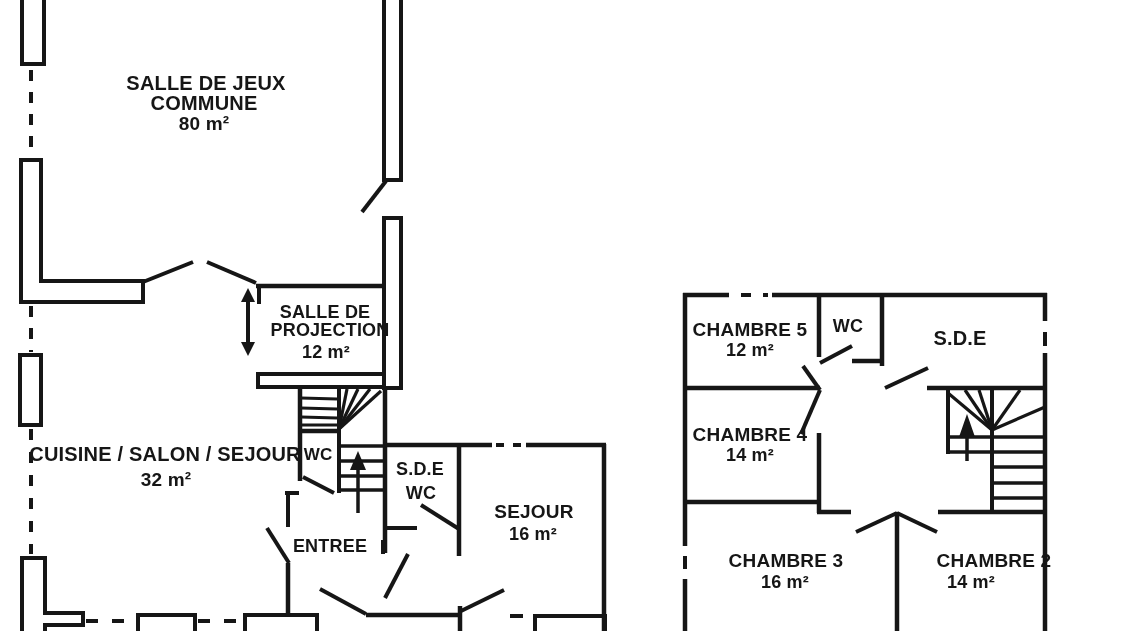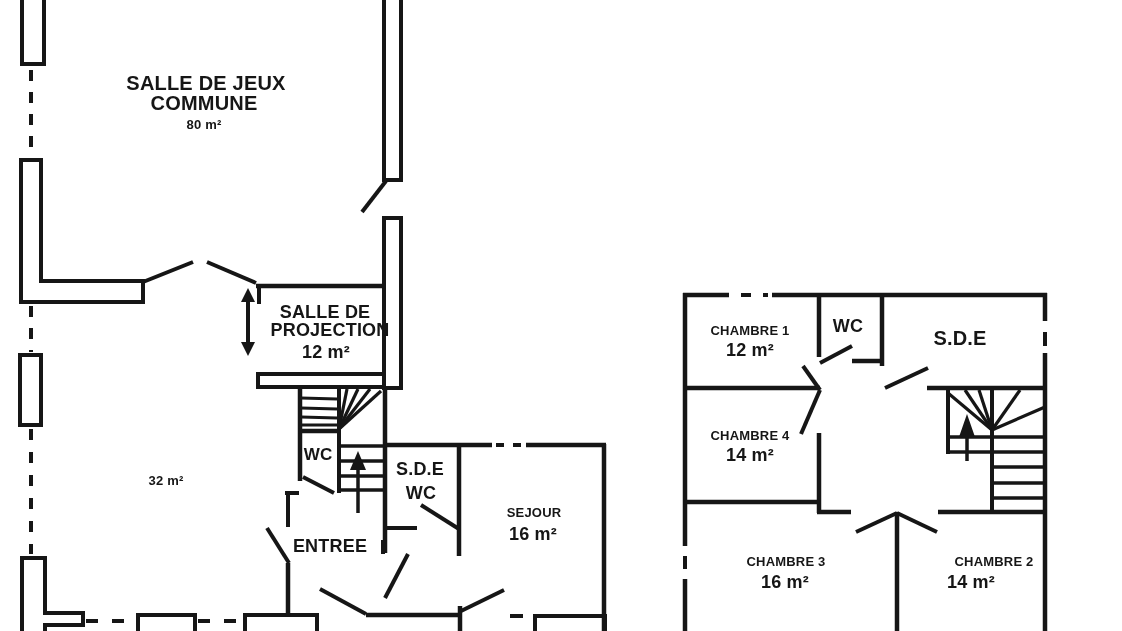--- a/index.html
+++ b/index.html
@@ -13,21 +13,21 @@
   #plan-svg{position:absolute;left:0;top:0;}
   .lbl{
     position:absolute;
     transform:translate(-50%,-50%);
     white-space:nowrap;
     font-weight:bold;
     color:#161616;
     letter-spacing:0.2px;
   }
   .t-xl{font-size:20px;}
-  .t-lg{font-size:13px;}
+  .t-lg{font-size:19px;}
   .t-md{font-size:18px;}
   .t-sm{font-size:17px;}
 </style>
 </head>
 <body>
 
 <div id="plan-canvas">
 
 <svg id="plan-svg" width="1122" height="631" viewBox="0 0 1122 631">
 
@@ -173,33 +173,34 @@
 </svg>
 
   <div class="lbl t-xl" style="left:206px;top:83px">SALLE DE JEUX</div>
   <div class="lbl t-xl" style="left:204px;top:103px">COMMUNE</div>
   <div class="lbl t-lg" style="left:204px;top:124px">80 m²</div>
 
   <div class="lbl t-md" style="left:325px;top:312px">SALLE DE</div>
   <div class="lbl t-md" style="left:330px;top:330px">PROJECTION</div>
   <div class="lbl t-md" style="left:326px;top:352px">12 m²</div>
 
+  <div class="lbl t-xl" style="left:165px;top:454px">CUISINE / SALON / SEJOUR</div>
   <div class="lbl t-lg" style="left:166px;top:480px">32 m²</div>
 
   <div class="lbl t-sm" style="left:318px;top:455px">WC</div>
 
   <div class="lbl t-md" style="left:420px;top:469px">S.D.E</div>
   <div class="lbl t-md" style="left:421px;top:493px">WC</div>
 
   <div class="lbl t-lg" style="left:534px;top:512px">SEJOUR</div>
   <div class="lbl t-md" style="left:533px;top:534px">16 m²</div>
 
   <div class="lbl t-md" style="left:330px;top:546px">ENTREE</div>
 
-  <div class="lbl t-lg" style="left:750px;top:330px">CHAMBRE 1</div>
+  <div class="lbl t-lg" style="left:750px;top:330px">CHAMBRE 5</div>
   <div class="lbl t-md" style="left:750px;top:350px">12 m²</div>
 
   <div class="lbl t-md" style="left:848px;top:326px">WC</div>
 
   <div class="lbl t-xl" style="left:960px;top:338px">S.D.E</div>
 
   <div class="lbl t-lg" style="left:750px;top:435px">CHAMBRE 4</div>
   <div class="lbl t-md" style="left:750px;top:455px">14 m²</div>
 
   <div class="lbl t-lg" style="left:786px;top:561px">CHAMBRE 3</div>

